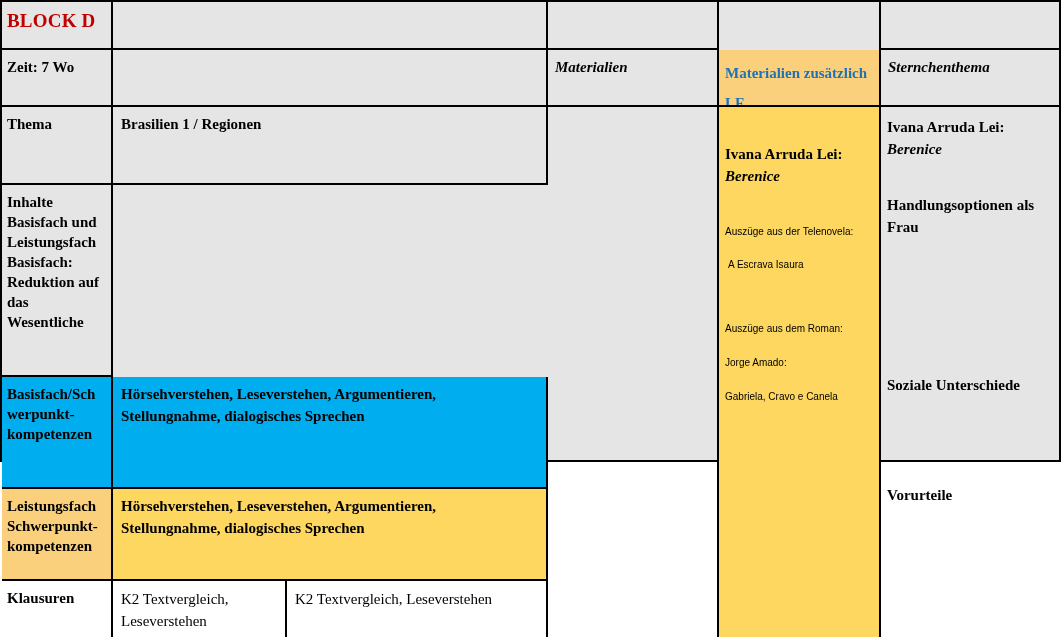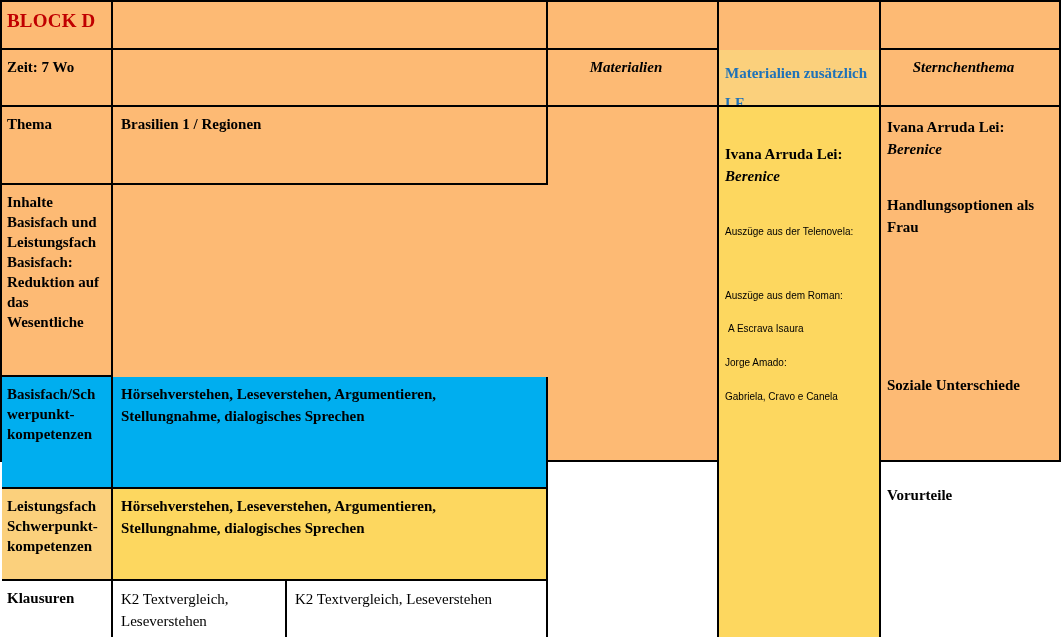--- a/index.html
+++ b/index.html
@@ -10,21 +10,21 @@
     color: #000;
     position: relative;
   }
   .doc-table {
     position: absolute; left: 0; top: 0;
     width: 1061px; height: 462px;
     border: 2px solid #000;
     display: grid;
     grid-template-columns: 111px 174px 261px 171px 162px 178px;
     grid-template-rows: 48px 57px 78px 192px 112px 92px 56px;
-    background: #fdba74;
+    background: #e5e5e5;
   }
   .cell { overflow: hidden; }
   .b-r { border-right: 2px solid #000; }
   .b-b { border-bottom: 2px solid #000; }
 
   .label {
     font-weight: bold; font-size: 15px; line-height: 20px;
     padding: 7px 3px 0 5px;
     overflow-wrap: break-word;
   }
@@ -34,21 +34,20 @@
   }
   .prewrap { white-space: pre-line; }
 
   .block-title {
     font-size: 19px; color: #C00000; font-weight: bold;
     padding: 8px 2px 0 5px; letter-spacing: 0.2px;
   }
   .hdr-italic {
     font-weight: bold; font-style: italic; font-size: 15px;
     padding: 9px 20px 0 7px;
-    text-align: center;
   }
   .bg-cyan { background: #00AEEF; }
   .bg-lorange { background: #FBD07C; }
   .bg-yellow { background: #FDD75F; }
 
   .mz-header {
     font-weight: bold; font-size: 15px; line-height: 30px;
     color: #1F72B8; padding: 8px 6px 0 6px;
   }
 
@@ -96,22 +95,22 @@
   <div class="cell b-b hdr-italic" style="grid-row:2; grid-column:6;">Sternchenthema</div>
 
   <div class="cell b-r" style="grid-row:3 / 8; grid-column:4;"></div>
 
   <div class="cell b-r bg-yellow mz-cell" style="grid-row:3 / 8; grid-column:5;">
     <div class="mz-author-block">
       <div class="mz-serif">Ivana Arruda Lei:</div>
       <div class="mz-serif mz-italic">Berenice</div>
     </div>
     <div class="mz-sans mz-intro1">Auszüge aus der Telenovela:</div>
+    <div class="mz-sans mz-title1">A Escrava Isaura</div>
     <div class="mz-sans mz-intro2">Auszüge aus dem Roman:</div>
-    <div class="mz-sans mz-title1">A Escrava Isaura</div>
     <div class="mz-sans mz-author2">Jorge Amado:</div>
     <div class="mz-sans mz-title2">Gabriela, Cravo e Canela</div>
   </div>
 
   <div class="cell st-cell" style="grid-row:3 / 8; grid-column:6;">
     <div class="st-line">Ivana Arruda Lei:</div>
     <div class="st-line mz-italic">Berenice</div>
     <div class="st-line st-topic1">Handlungsoptionen als Frau</div>
     <div class="st-line st-topic2">Soziale Unterschiede</div>
     <div class="st-line st-topic3">Vorurteile</div>

